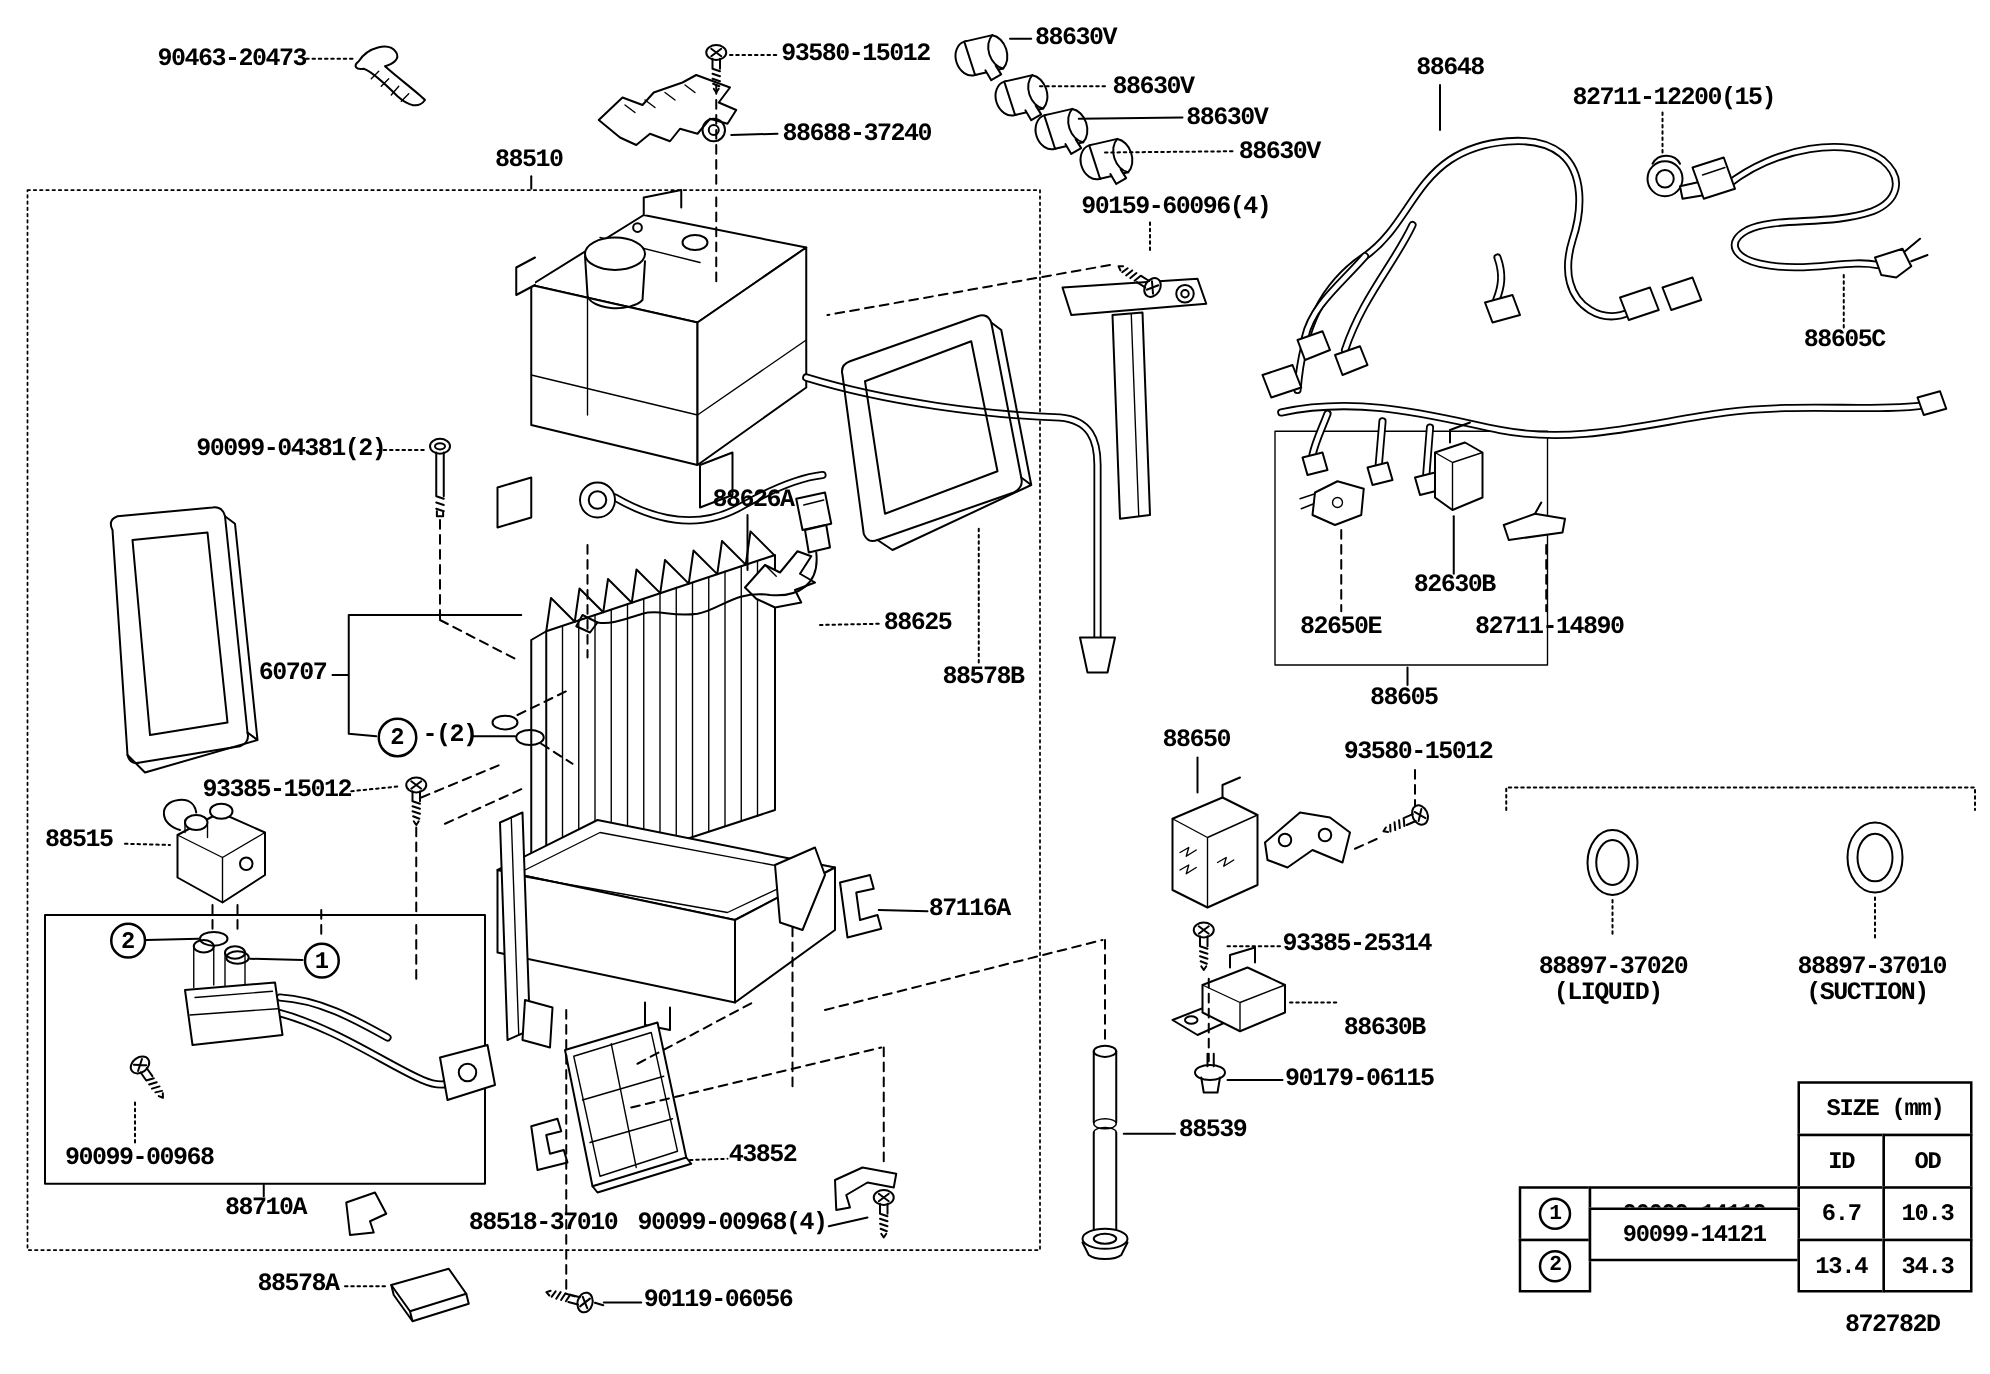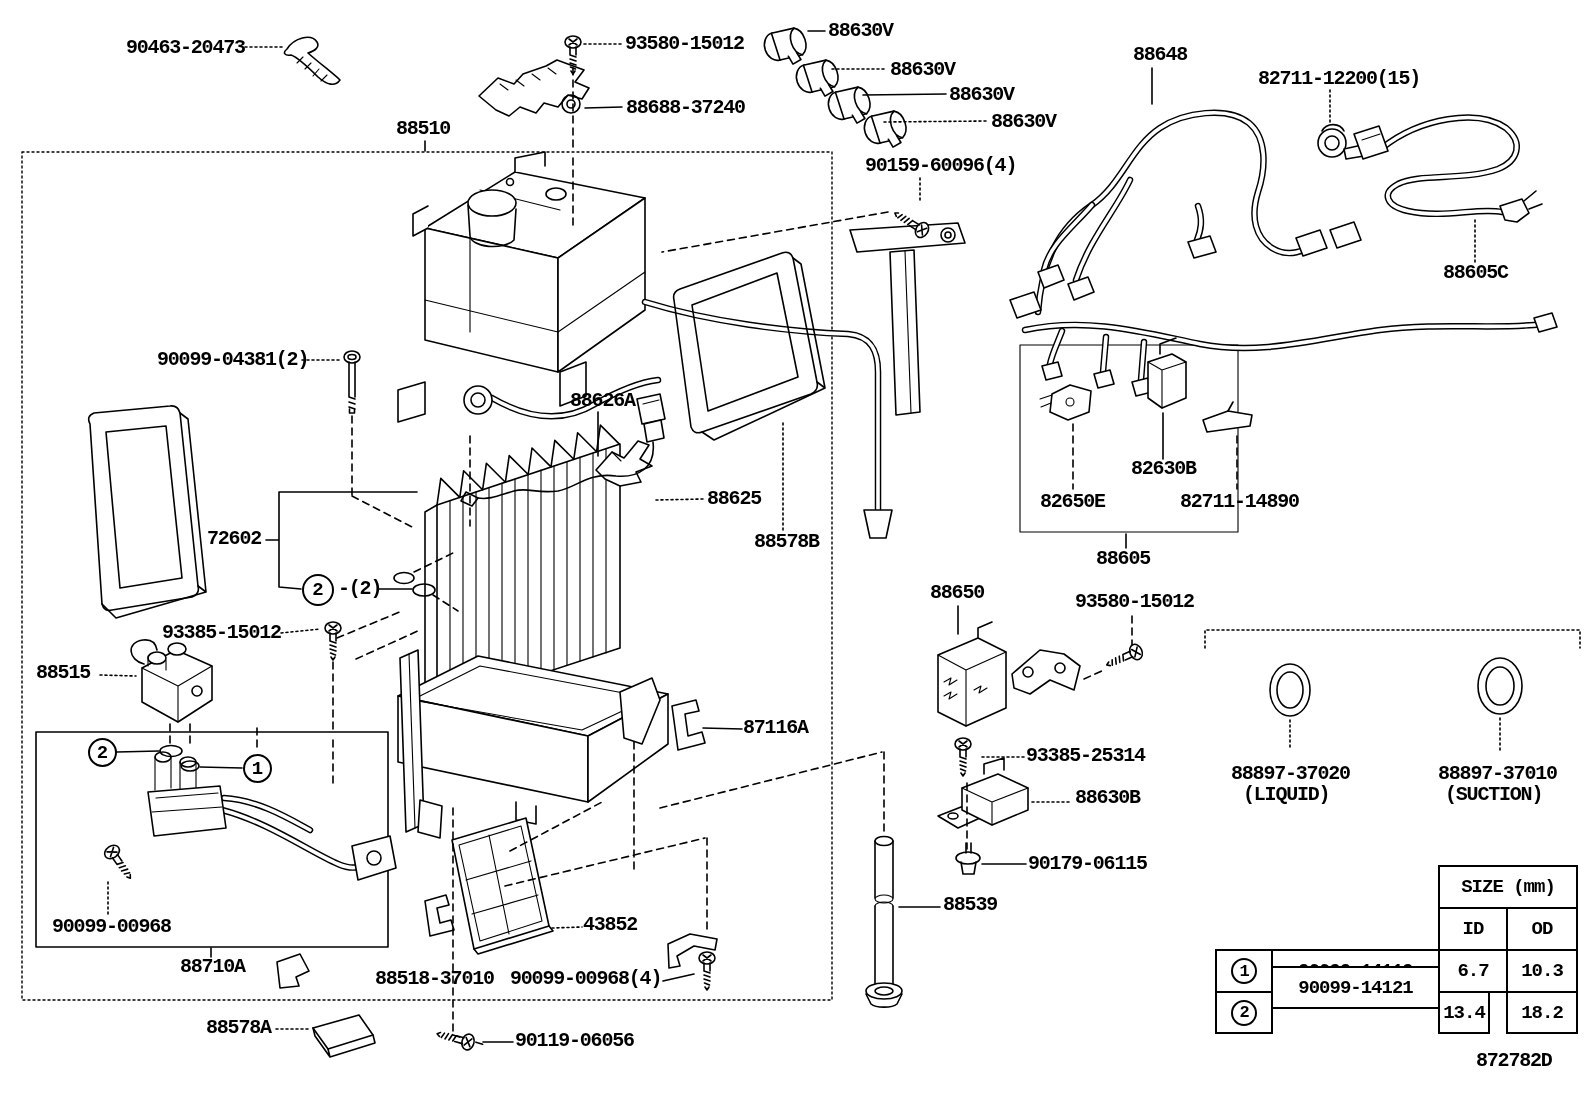--- a/index.html
+++ b/index.html
@@ -384,35 +384,35 @@
 <div class="lbl" style="left:396px;top:119px">88510</div>
 <div class="lbl" style="left:828px;top:21px">88630V</div>
 <div class="lbl" style="left:890px;top:60px">88630V</div>
 <div class="lbl" style="left:949px;top:85px">88630V</div>
 <div class="lbl" style="left:991px;top:112px">88630V</div>
 <div class="lbl" style="left:1133px;top:45px">88648</div>
 <div class="lbl" style="left:1258px;top:69px">82711-12200(15)</div>
 <div class="lbl" style="left:1443px;top:263px">88605C</div>
 <div class="lbl" style="left:865px;top:156px">90159-60096(4)</div>
 <div class="lbl" style="left:157px;top:350px">90099-04381(2)</div>
-<div class="lbl" style="left:207px;top:529px">72602</div>
+<div class="lbl" style="left:207px;top:529px">60707</div>
 <div class="lbl" style="left:570px;top:391px">88626A</div>
 <div class="lbl" style="left:707px;top:489px">88625</div>
 <div class="lbl" style="left:754px;top:532px">88578B</div>
 <div class="lbl" style="left:162px;top:623px">93385-15012</div>
 <div class="lbl" style="left:36px;top:663px">88515</div>
 <div class="lbl" style="left:338px;top:579px">-(2)</div>
 <div class="lbl" style="left:930px;top:583px">88650</div>
 <div class="lbl" style="left:1075px;top:592px">93580-15012</div>
 <div class="lbl" style="left:1096px;top:549px">88605</div>
 <div class="lbl" style="left:1040px;top:492px">82650E</div>
 <div class="lbl" style="left:1131px;top:459px">82630B</div>
 <div class="lbl" style="left:1180px;top:492px">82711-14890</div>
 <div class="lbl" style="left:1026px;top:746px">93385-25314</div>
-<div class="lbl" style="left:1075px;top:788px">88630B</div>
+<div class="lbl" style="left:1075px;top:813px">88630B</div>
 <div class="lbl" style="left:1028px;top:854px">90179-06115</div>
 <div class="lbl" style="left:943px;top:895px">88539</div>
 <div class="lbl" style="left:743px;top:718px">87116A</div>
 <div class="lbl" style="left:583px;top:915px">43852</div>
 <div class="lbl" style="left:375px;top:969px">88518-37010</div>
 <div class="lbl" style="left:510px;top:969px">90099-00968(4)</div>
 <div class="lbl" style="left:52px;top:917px">90099-00968</div>
 <div class="lbl" style="left:180px;top:957px">88710A</div>
 <div class="lbl" style="left:206px;top:1018px">88578A</div>
 <div class="lbl" style="left:515px;top:1031px">90119-06056</div>
@@ -435,17 +435,17 @@
     <span class="circ">1</span>
   </div>
   <div class="tc" style="left:1271px;top:949px;width:169px;height:44px">90099-14119</div>
   <div class="tc" style="left:1438px;top:949px;width:70px;height:44px">6.7</div>
   <div class="tc" style="left:1506px;top:949px;width:72px;height:44px">10.3</div>
 
   <div class="tc" style="left:1215px;top:991px;width:58px;height:43px">
     <span class="circ">2</span>
   </div>
   <div class="tc" style="left:1271px;top:966px;width:169px;height:43px">90099-14121</div>
-  <div class="tc" style="left:1438px;top:991px;width:52px;height:43px">13.4</div>
-  <div class="tc" style="left:1506px;top:991px;width:72px;height:43px">18.2</div>
+  <div class="tc" style="left:1438px;top:991px;width:70px;height:43px">13.4</div>
+  <div class="tc" style="left:1506px;top:991px;width:72px;height:43px">34.3</div>
 </div>
 
 </div>
 
 </body></html>

